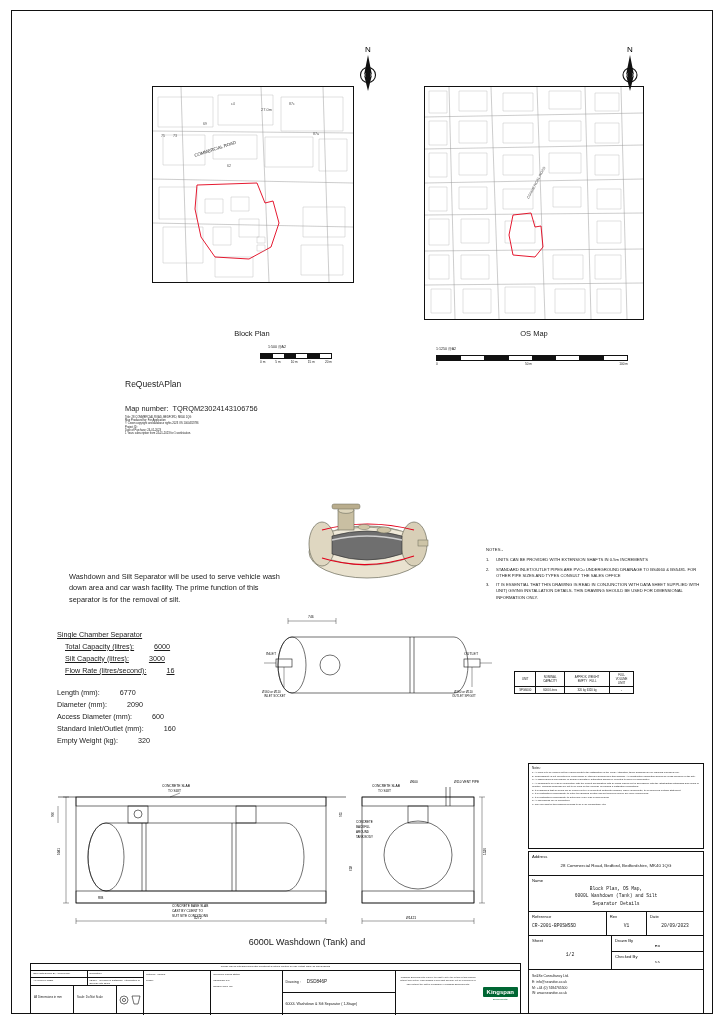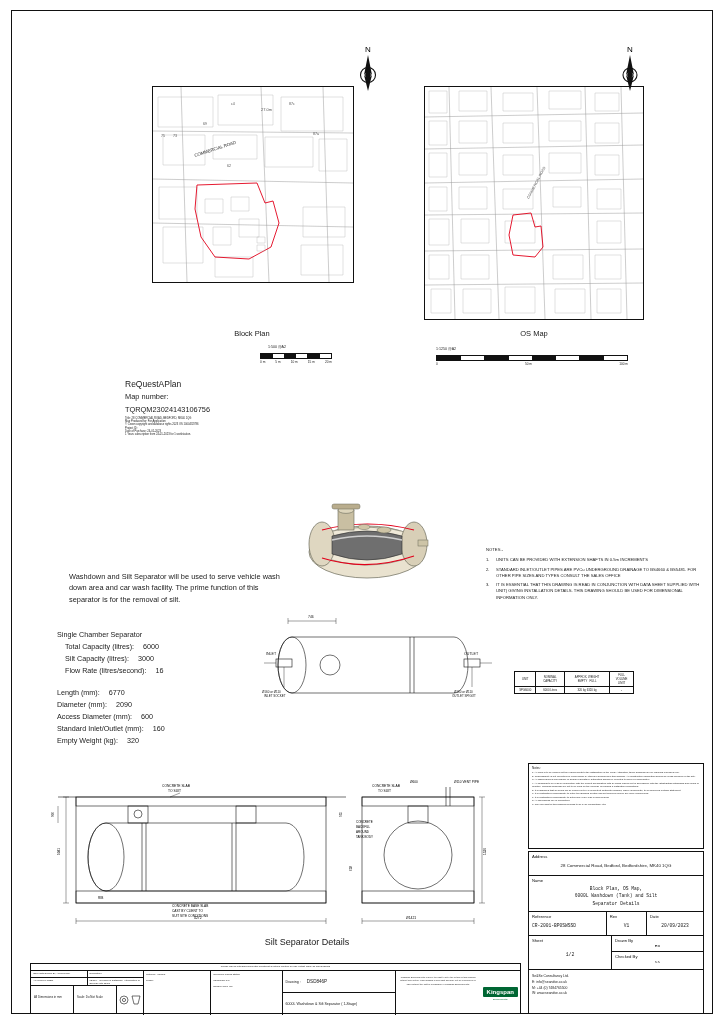--- a/index.html
+++ b/index.html
@@ -29,21 +29,21 @@
 
   
   .notes{font-size:4.2px;line-height:1.5;}
   .notes .n{display:flex;gap:3px;margin-bottom:3px;}
   .notes .n span.num{width:7px;flex:none;}
 
   
   .spec{font-size:7.2px;line-height:1.65;}
   .specrow{display:flex;}
   .specrow .k{white-space:pre;}
-  .specrow .v{margin-left:9px;}
+  .specrow .v{margin-left:20px;}
 
   
   .tb{position:absolute;border:0.8px solid #111;box-sizing:border-box;}
   .tbrow{border-bottom:0.8px solid #111;box-sizing:border-box;padding:2px 3px;}
   .tblabel{font-size:4.2px;color:#111;}
   .center{text-align:center;}
 
   
   .ks{font-family:"Liberation Sans",sans-serif;font-weight:bold;color:#fff;background:#006633;font-size:6px;padding:2px 4px;border-radius:1px;}
   .sese{font-size:13px;font-weight:bold;color:#1b3f94;letter-spacing:-.5px;}
@@ -180,21 +180,21 @@
       </div>
     <div class="scaleticks">
       <span>0</span>
       <span>50 m</span>
       <span>100 m</span>
     </div>
   </div>
 
   <div class="abs" style="left:113px;top:368px;width:240px;">
     <div class="lg">ReQuestAPlan</div>
-    <div style="display:flex;gap:4px;font-size:7.4px;margin-top:3px;flex-direction:column;">
+    <div style="display:flex;gap:4px;font-size:7.4px;margin-top:15px;">
       <span>Map number:</span>
       <span>TQRQM23024143106756</span>
     </div>
     <div class="xtiny" style="margin-top:3px;">
       <div>Title: 28 COMMERCIAL ROAD, BEDFORD, MK40 1QG</div>
       <div>Map Produced for: For Application</div>
       <div>© Crown copyright and database rights 2023 OS 1000432786</div>
       <div>Project ID:</div>
       <div>Date of Purchase: 24-01-2023</div>
       <div>1 Years subscription from 24-01-2023 for 1 workstation.</div>
@@ -215,21 +215,21 @@
       <ellipse cx="44" cy="16" rx="8" ry="3.4" fill="#ddd5bb" stroke="#6a6a5a" stroke-width="0.6"></ellipse>
       <rect x="30" y="10" width="28" height="5" rx="2" fill="#b9ad8d" stroke="#6a6a5a" stroke-width="0.5"></rect>
       <ellipse cx="82" cy="36" rx="7" ry="3" fill="#cfc5a6" stroke="#6a6a5a" stroke-width="0.5"></ellipse>
       <ellipse cx="62" cy="33" rx="6" ry="2.6" fill="#cfc5a6" stroke="#6a6a5a" stroke-width="0.5"></ellipse>
       <rect x="116" y="46" width="10" height="6" fill="#cdc4a7" stroke="#6a6a5a" stroke-width="0.5"></rect>
     </svg>
   </div>
 
   <div class="abs" style="left:57px;top:560px;width:215px;font-size:7.4px;line-height:1.55;">Washdown and Silt Separator will be used to serve vehicle wash down area and car wash facility. The prime function of this separator is for the removal of silt.</div>
 
-  <div class="abs spec" style="left:45px;top:618px;width:230px;">
+  <div class="abs spec" style="left:45px;top:618px;width:230px;text-decoration:underline;">
     <div>Single Chamber Separator</div>
     <div class="specrow" style="margin-left:8px;">
       <span class="k">Total Capacity (litres):</span>
       <span class="v">6000</span>
     </div>
     <div class="specrow" style="margin-left:8px;">
       <span class="k">Silt Capacity (litres):</span>
       <span class="v">3000</span>
     </div>
     <div class="specrow" style="margin-left:8px;">
@@ -403,21 +403,21 @@
         </g>
         <text x="56" y="148" font-size="3.4" font-family="Liberation Sans, sans-serif">Ø1421</text>
         <text x="136" y="84" font-size="3.2" transform="rotate(-90 136 84)" font-family="Liberation Sans, sans-serif">1536</text>
         <text x="2" y="100" font-size="3" transform="rotate(-90 2 100)" font-family="Liberation Sans, sans-serif">628</text>
         <text x="-8" y="46" font-size="3" transform="rotate(-90 -8 46)" font-family="Liberation Sans, sans-serif">955</text>
       </g>
     </svg>
   </div>
 
   <div class="abs center" style="left:150px;top:925px;width:290px;font-size:9px;line-height:1.35;">
-    <div>Silt Separator Details</div>
+    <div>6000L Washdown (Tank) and</div>
   </div>
 
   <div class="abs" style="left:516px;top:752px;width:176px;border:0.8px solid #111;box-sizing:border-box;padding:2px 3px;height:86px;">
     <div style="font-size:3px;">Notes:</div>
     <div style="font-size:2.45px;line-height:1.45;margin-top:1px;">
       <div>1. All work is to be carried out the requirements to the satisfaction of the Local Authorities, these drawings are for planning purposes only.</div>
       <div>2. Responsibility is not accepted for errors made by others in scaling from this drawing. All construction information should be cross checked on the site.</div>
       <div>3. All discrepancies and change of design requests by authorities should be reported to surveyor immediately.</div>
       <div>4. All drawings to be read in conjunction with the project specification with all works carried out in accordance with the latest British Standards and codes of practice. Planning drawings are not to be used for the purpose of building &amp; installation regulations.</div>
       <div>5. It is assumed that all works will be carried out by a competent contractor working, where appropriate, to an approved method statement.</div>

